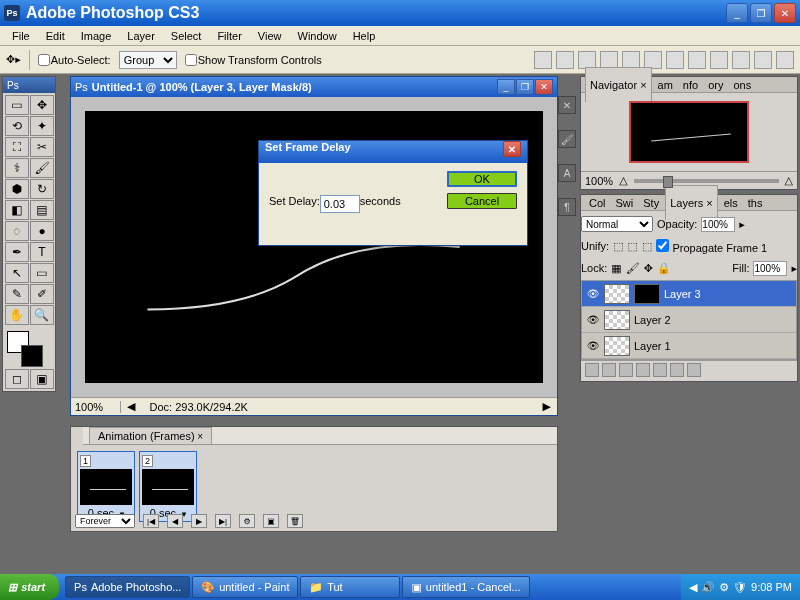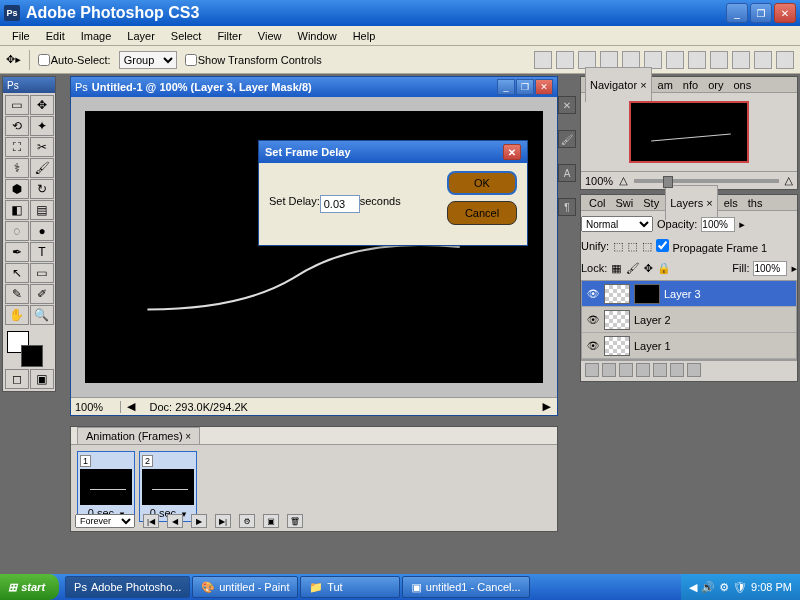--- a/index.html
+++ b/index.html
@@ -47,32 +47,32 @@
 .docwin .dochdr .dbtn.close { background: linear-gradient(#e87a6a,#c4443c); }
 .docwin .canvas-area { position: absolute; top: 20px; left: 0; right: 0; bottom: 18px; background: #c0c0c0; padding: 14px; }
 .docwin .canvas { width: 100%; height: 100%; background: black; position: relative; }
 .docwin .canvas svg { position: absolute; top: 0; left: 0; width: 100%; height: 100%; }
 .docwin .status { position: absolute; bottom: 0; left: 0; right: 0; height: 18px; background: #ece9d8; display: flex; align-items: center; font-size: 10px; border-top: 1px solid #999; }
 .docwin .status .zoom { width: 50px; padding: 0 4px; border-right: 1px solid #999; }
 .docwin .status .docinfo { padding: 0 8px; flex:1; }
 
 
 .dialog { position: absolute; left: 258px; top: 66px; width: 270px; background: #ece9d8; border: 1px solid #1a4a94; box-shadow: 2px 2px 6px rgba(0,0,0,0.4); z-index: 100; }
-.dialog .dlghdr { height: 22px; background: linear-gradient(#4a8ae4,#1a5ac4); display: flex; align-items: center; padding: 0 6px; color: white; font-weight: bold; }
+.dialog .dlghdr { height: 22px; background: linear-gradient(#4a8ae4,#1a5ac4); display: flex; padding: 0 6px; color: white; font-weight: bold; }
 .dialog .dlghdr span { flex: 1; }
 .dialog .dlghdr .xbtn { width: 18px; height: 16px; background: linear-gradient(#e87a6a,#c4443c); border: 1px solid #a83a2a; display:flex;align-items:center;justify-content:center;font-size:10px;border-radius:2px; }
 .dialog .dlgbody { padding: 32px 10px; display: flex; align-items: flex-start; }
 .dialog .dlgbody input { width: 40px; height: 18px; border: 1px solid #7a9ac4; padding: 1px 3px; }
 .dialog .dlgbtns { position: absolute; right: 10px; top: 30px; display: flex; flex-direction: column; gap: 6px; }
-.dialog .dlgbtns button { width: 70px; height: 24px; background: #a16207; border: 1px solid #333; border-radius: 8px; }
+.dialog .dlgbtns button { width: 70px; height: 16px; background: #84cc16; border: 1px solid #333; border-radius: 1px; }
 .dialog .dlgbtns button.primary { border: 2px solid #2a6ac4; }
 
 
 .anim { position: absolute; left: 70px; top: 352px; width: 488px; height: 106px; background: #d6d3ce; border: 1px solid #555; }
-.anim .ahdr { height: 18px; background: #e4e2da; display: flex; align-items: center; padding: 0 6px; border-bottom: 1px solid #999; }
+.anim .ahdr { height: 18px; background: #e4e2da; display: flex; align-items: center; padding: 0 6px; border-bottom: 1px solid #999; margin-left: 12px; }
 .anim .ahdr .atab { background: #d6d3ce; padding: 2px 8px; border: 1px solid #999; border-bottom: none; font-size: 10px; }
 .anim .frames { display: flex; gap: 4px; padding: 6px; }
 .anim .frame { width: 58px; border: 1px solid #2a6ac4; background: #c8d8f0; padding: 2px; }
 .anim .frame .fnum { font-size: 9px; background: white; padding: 0 2px; display: inline-block; border:1px solid #888; }
 .anim .frame .fthumb { width: 100%; height: 36px; background: black; margin-top: 2px; position:relative; }
 .anim .frame .fthumb::after { content:''; position:absolute; left:10px; top:20px; width:36px; height:1px; background:#ccc; }
 .anim .frame .fdelay { font-size: 9px; text-align: center; margin-top: 2px; }
 .anim .actrl { position: absolute; bottom: 2px; left: 4px; right: 4px; height: 16px; display: flex; align-items: center; gap: 8px; font-size: 9px; }
 .anim .actrl select { width: 60px; height: 14px; font-size: 9px; }
 .anim .actrl .pbtn { width: 16px; height: 14px; background: #ddd; border: 1px solid #888; display:flex;align-items:center;justify-content:center;font-size:8px; }

